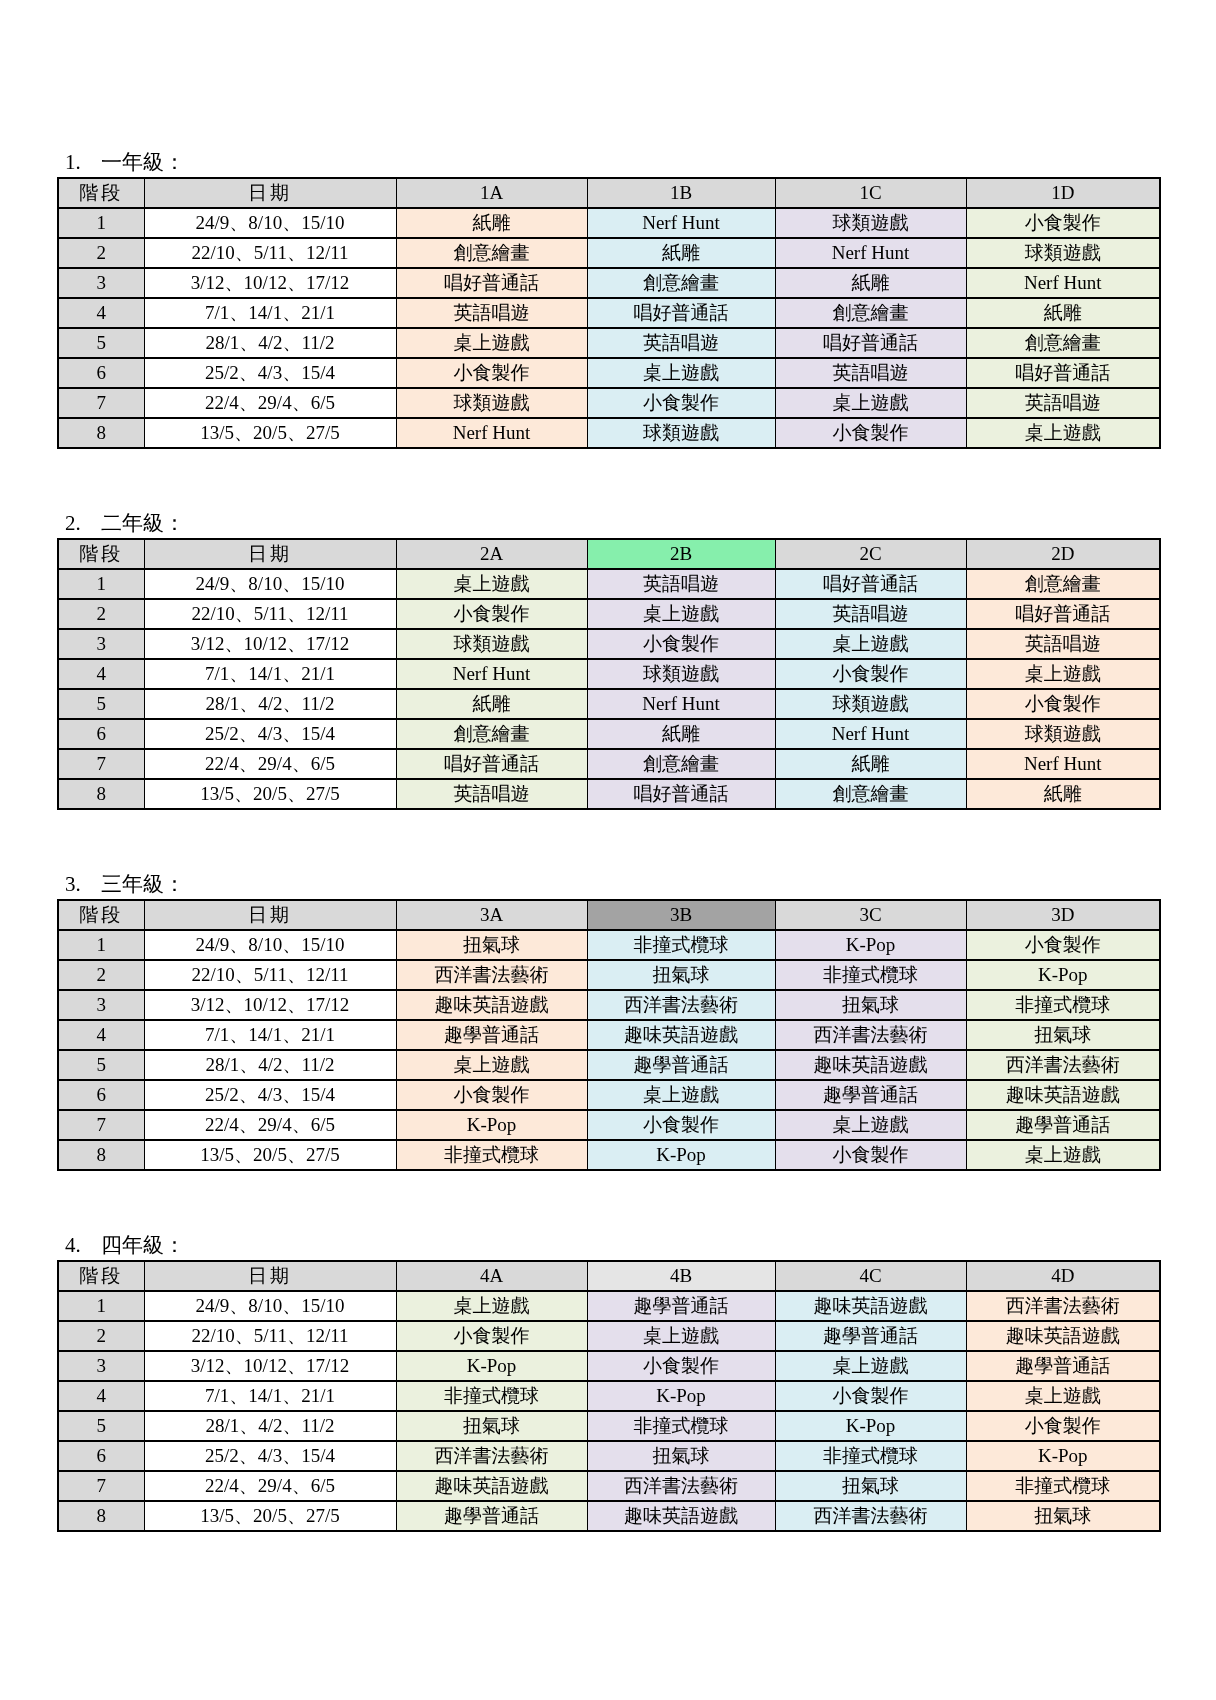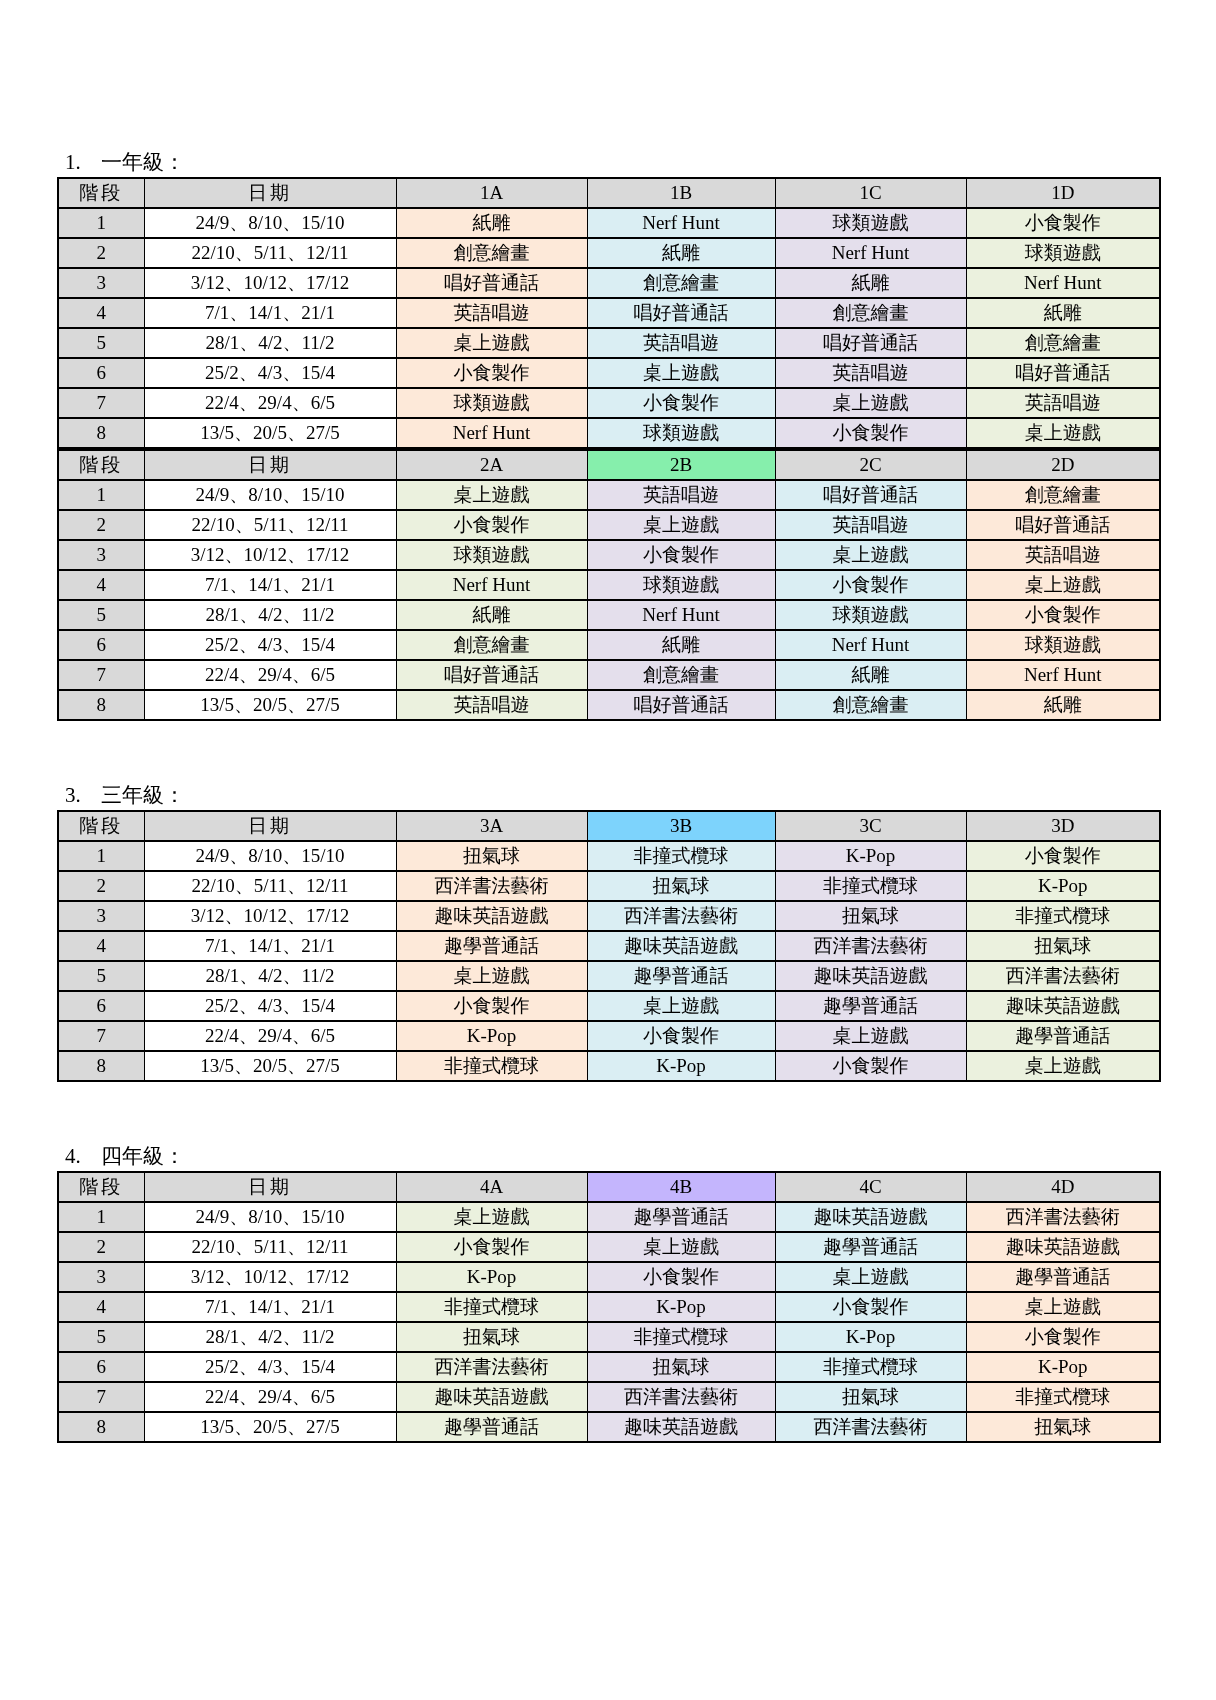--- a/index.html
+++ b/index.html
@@ -160,20 +160,21 @@
               <td style="background: rgb(255, 255, 255);">13/5、20/5、27/5</td>
               <td style="background: rgb(253, 233, 217);">Nerf Hunt</td>
               <td style="background: rgb(218, 238, 243);">球類遊戲</td>
               <td style="background: rgb(228, 223, 236);">小食製作</td>
               <td style="background: rgb(235, 241, 222);">桌上遊戲</td>
             </tr>
           </tbody>
         </table>
       </div>
       <div class="section">
+        <div class="section-heading"><span class="section-number">2.</span><span>二年級：</span></div>
         <table class="schedule" style="border: 2px solid rgb(0, 0, 0);">
           <colgroup>
             <col class="col-stage">
             <col class="col-date">
             <col class="col-c1">
             <col class="col-c2">
             <col class="col-c3">
             <col class="col-c4">
           </colgroup>
           <thead>
@@ -263,21 +264,21 @@
             <col class="col-c1">
             <col class="col-c2">
             <col class="col-c3">
             <col class="col-c4">
           </colgroup>
           <thead>
             <tr>
               <th style="background: rgb(217, 217, 217);">階段</th>
               <th style="background: rgb(217, 217, 217);">日期</th>
               <th style="background: rgb(217, 217, 217); letter-spacing: 0px;">3A</th>
-              <th style="background: #7dd3fc; letter-spacing: 0px;">3B</th>
+              <th style="background: #a3a3a3; letter-spacing: 0px;">3B</th>
               <th style="background: rgb(217, 217, 217); letter-spacing: 0px;">3C</th>
               <th style="background: rgb(217, 217, 217); letter-spacing: 0px;">3D</th>
             </tr>
           </thead>
           <tbody>
             <tr>
               <td style="background: rgb(217, 217, 217);">1</td>
               <td style="background: rgb(255, 255, 255);">24/9、8/10、15/10</td>
               <td style="background: rgb(253, 233, 217);">扭氣球</td>
               <td style="background: rgb(218, 238, 243);">非撞式欖球</td>
@@ -352,21 +353,21 @@
             <col class="col-c1">
             <col class="col-c2">
             <col class="col-c3">
             <col class="col-c4">
           </colgroup>
           <thead>
             <tr>
               <th style="background: rgb(217, 217, 217);">階段</th>
               <th style="background: rgb(217, 217, 217);">日期</th>
               <th style="background: rgb(217, 217, 217); letter-spacing: 0px;">4A</th>
-              <th style="background: #c4b5fd; letter-spacing: 0px;">4B</th>
+              <th style="background: #e5e5e5; letter-spacing: 0px;">4B</th>
               <th style="background: rgb(217, 217, 217); letter-spacing: 0px;">4C</th>
               <th style="background: rgb(217, 217, 217); letter-spacing: 0px;">4D</th>
             </tr>
           </thead>
           <tbody>
             <tr>
               <td style="background: rgb(217, 217, 217);">1</td>
               <td style="background: rgb(255, 255, 255);">24/9、8/10、15/10</td>
               <td style="background: rgb(235, 241, 222);">桌上遊戲</td>
               <td style="background: rgb(228, 223, 236);">趣學普通話</td>

